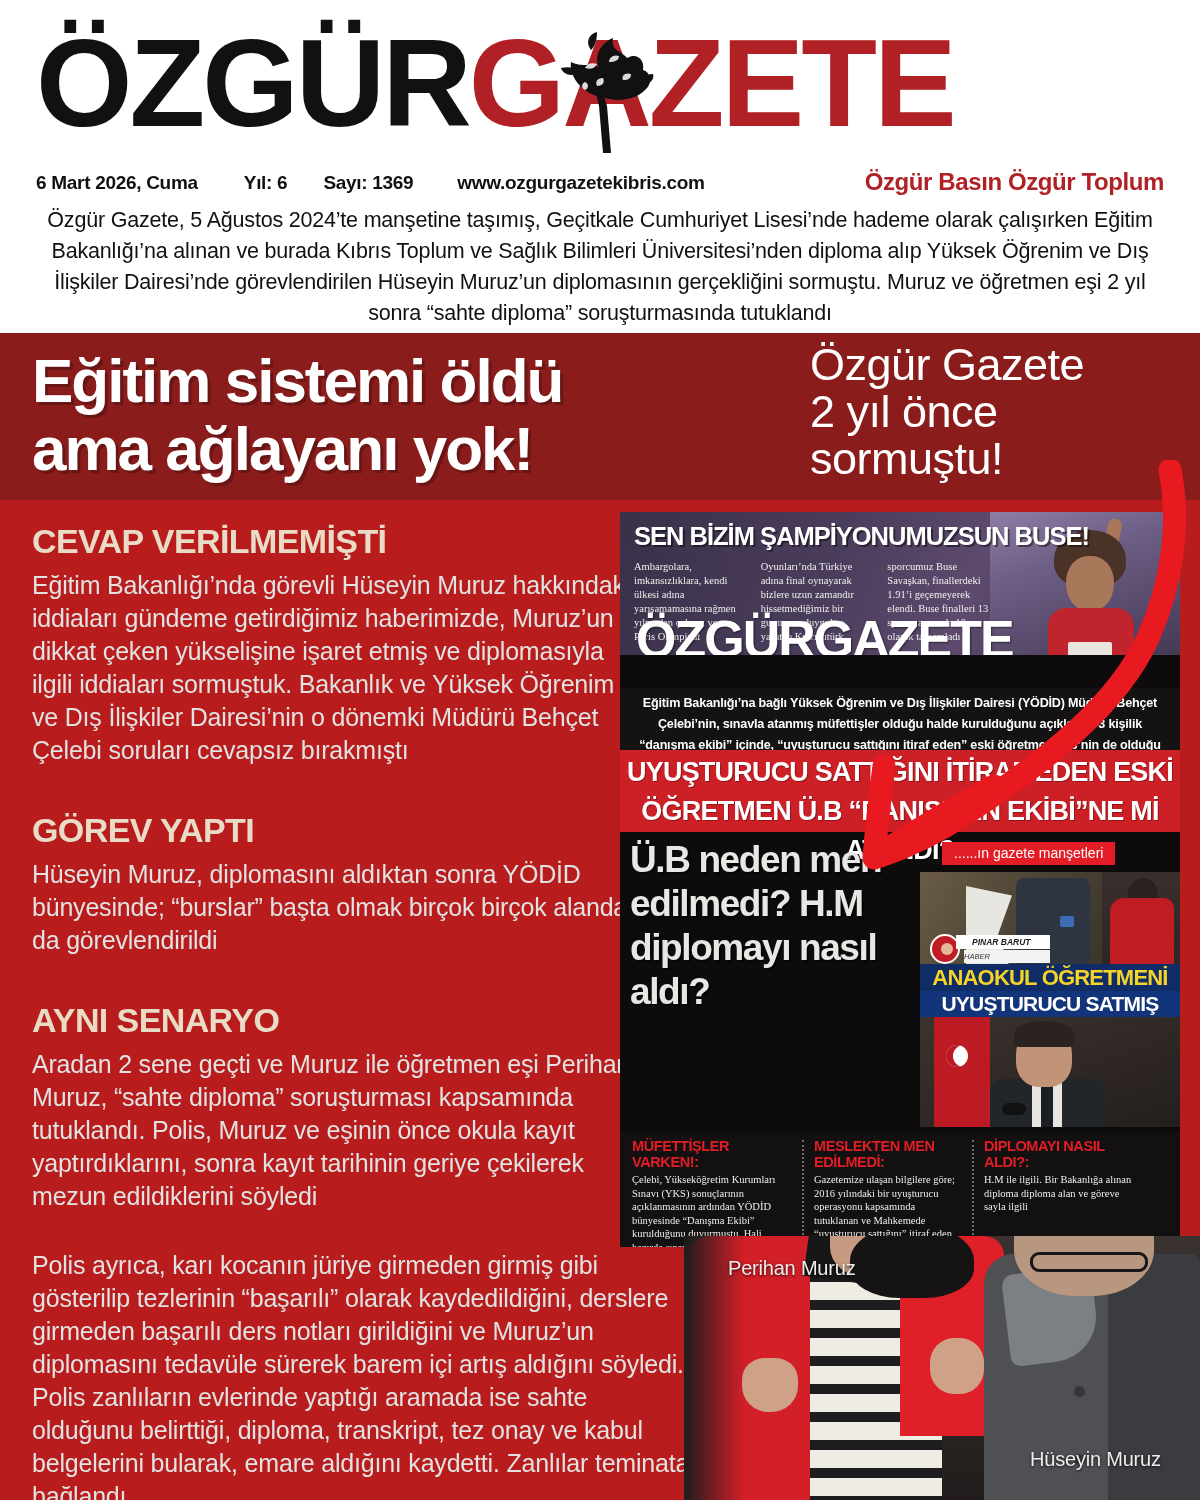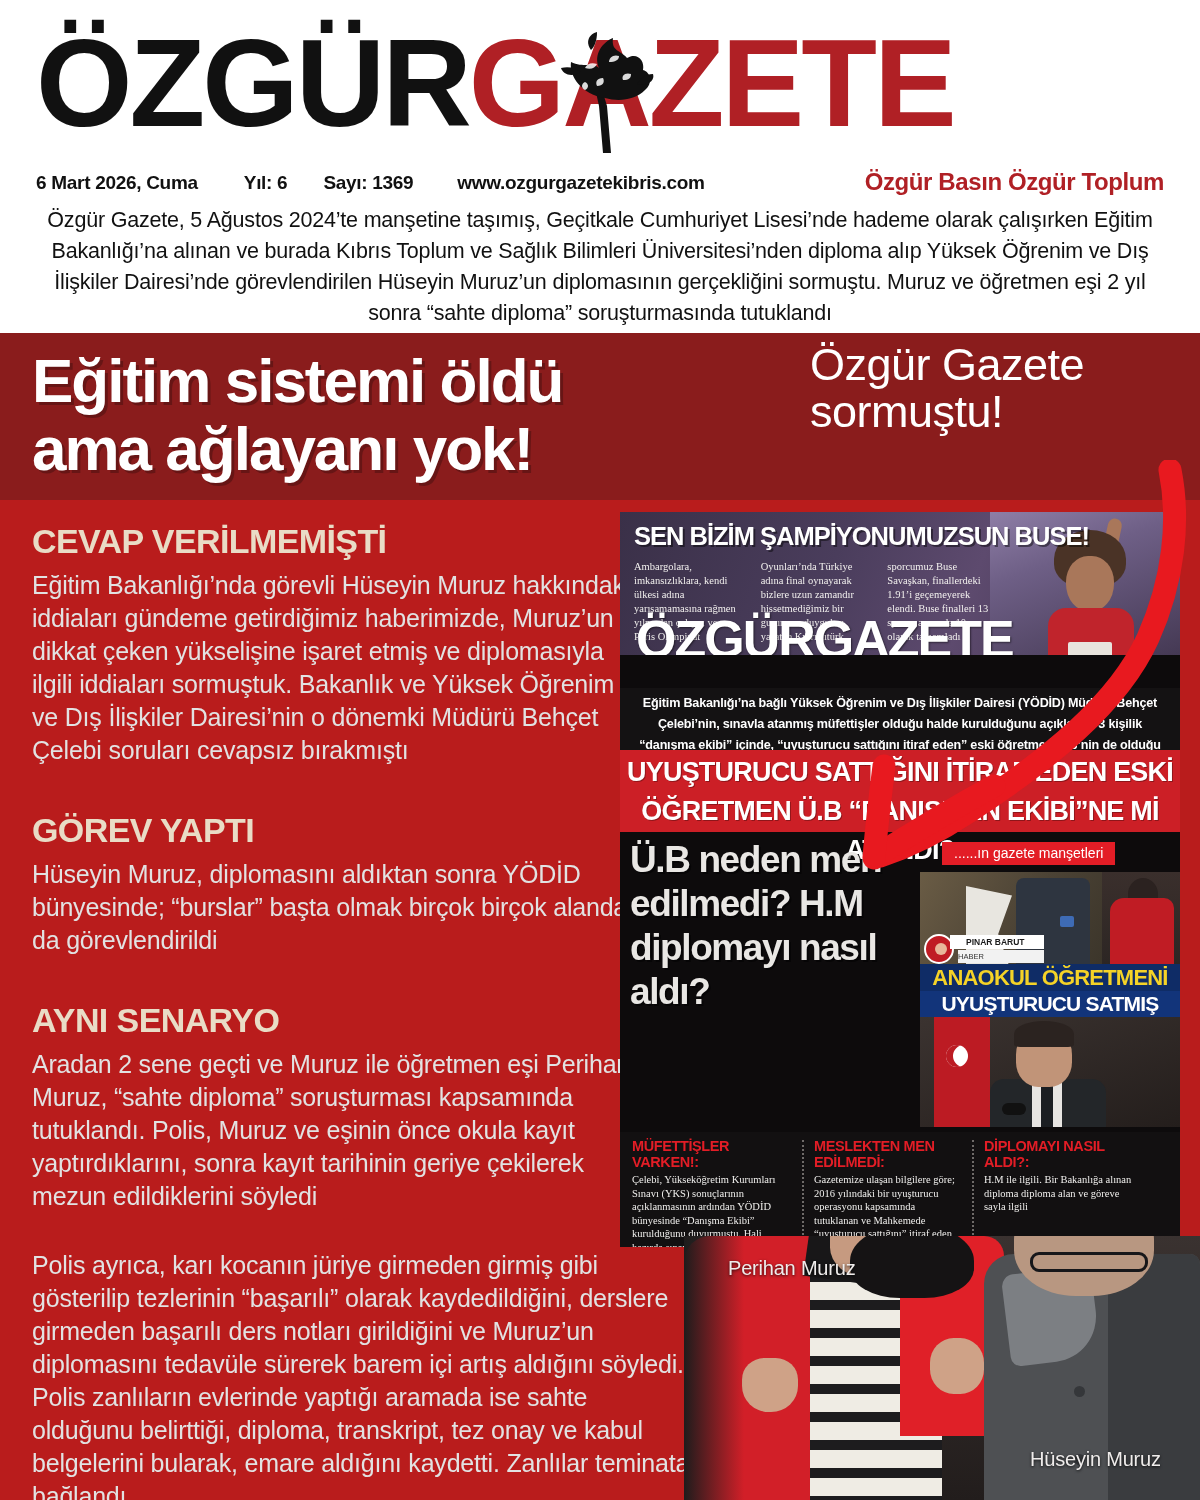--- a/index.html
+++ b/index.html
@@ -260,21 +260,21 @@
   .ppa-badge {
     position:absolute; left:140px; top:44px; width:14px; height:11px;
     background:#3e6bb5; border-radius:2px;
   }
   .ppa-white {
     position:absolute; left:46px; top:14px; width:46px; height:96px;
     background:#e8e6e0;
     clip-path:polygon(0% 0%, 100% 10%, 70% 50%, 100% 92%, 0% 100%);
   }
   .pinar-chip {
-    position:absolute; left:4px; top:62px; width:120px; height:32px;
+    position:absolute; left:10px; top:62px; width:120px; height:32px;font-style:italic;
   }
   .pinar-av {
     position:absolute; left:0; top:0; width:30px; height:30px;
     border-radius:50%; background:#c01c24;
     border:2px solid #ffffff;
   }
   .pinar-av::after{
     content:""; position:absolute; left:9px; top:7px;
     width:12px; height:12px; border-radius:50%; background:#e8b79a;
   }
@@ -494,20 +494,21 @@
   <div class="kicker">Özgür Gazete, 5 Ağustos 2024’te manşetine taşımış, Geçitkale Cumhuriyet Lisesi’nde hademe olarak çalışırken Eğitim Bakanlığı’na alınan ve burada Kıbrıs Toplum ve Sağlık Bilimleri Üniversitesi’nden diploma alıp Yüksek Öğrenim ve Dış İlişkiler Dairesi’nde görevlendirilen Hüseyin Muruz’un diplomasının gerçekliğini sormuştu. Muruz ve öğretmen eşi 2 yıl sonra “sahte diploma” soruşturmasında tutuklandı</div>
 </div>
 
 <div class="banner">
   <div class="banner-head">
     <div>Eğitim sistemi öldü</div>
     <div>ama ağlayanı yok!</div>
   </div>
   <div class="banner-side">
     <div>Özgür Gazete</div>
+    <div>2 yıl önce</div>
     <div>sormuştu!</div>
   </div>
 </div>
 
 <div class="main">
 
   <div class="left-col">
     <div class="sec-head">CEVAP VERİLMEMİŞTİ</div>
     <div class="sec-body">Eğitim Bakanlığı’nda görevli Hüseyin Muruz hakkındaki iddiaları gündeme getirdiğimiz haberimizde, Muruz’un dikkat çeken yükselişine işaret etmiş ve diplomasıyla ilgili iddiaları sormuştuk. Bakanlık ve Yüksek Öğrenim ve Dış İlişkiler Dairesi’nin o dönemki Müdürü Behçet Çelebi soruları cevapsız bırakmıştı</div>
     <div class="gap-1"></div>

